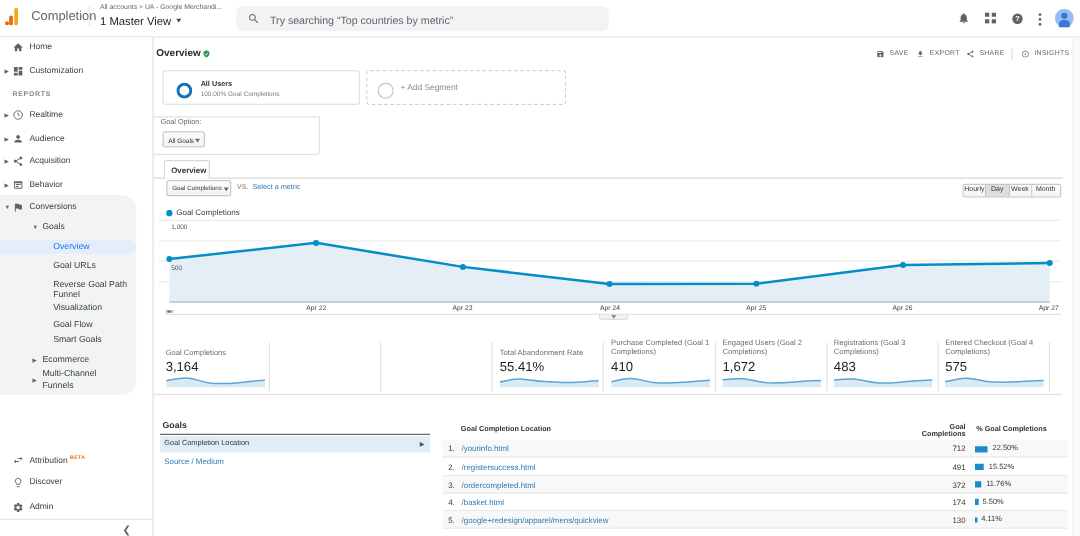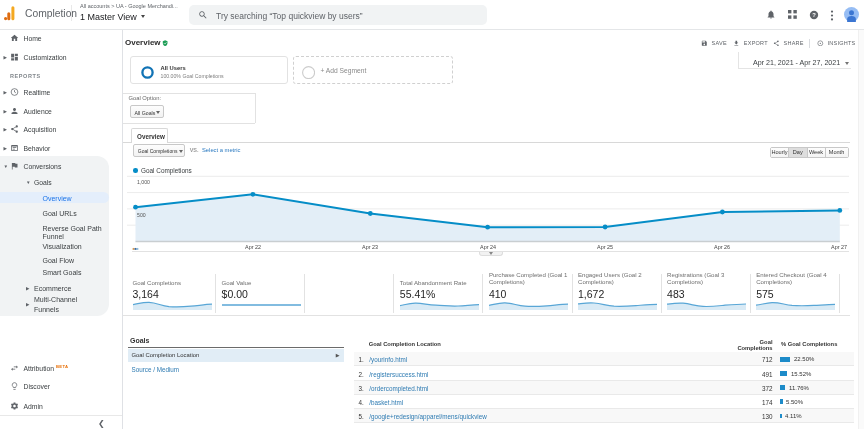--- a/index.html
+++ b/index.html
@@ -40,21 +40,21 @@
     <circle cx="1.6" cy="14.6" r="1.6" fill="#DE6C11"></circle>
   </svg>
   <div class="abs" style="left:25px;top:7.8px;font-size:10.3px;color:#5f6368">Completion</div>
   <div class="abs" style="left:70.5px;top:5px;width:1px;height:16px;background:#e8e8e8"></div>
   <div class="abs" style="left:80px;top:3.2px;font-size:5.5px;color:#5f6368">All accounts &gt; UA - Google Merchandi...</div>
   <div class="abs" style="left:80px;top:11.8px;font-size:9px;color:#202124">1 Master View <span class="caret" style="border-top-color:#444;border-left-width:2.5px;border-right-width:2.5px;border-top-width:3px;margin-left:2px;margin-bottom:2px"></span></div>
   <div class="srch">
     <svg class="abs" style="left:9px;top:5px" width="10" height="10" viewBox="0 0 24 24" fill="#5f6368">
           <path d="M15.5 14h-.79l-.28-.27C15.41 12.59 16 11.11 16 9.5 16 5.91 13.09 3 9.5 3S3 5.91 3 9.5 5.91 16 9.5 16c1.61 0 3.09-.59 4.23-1.57l.27.28v.79l5 4.99L20.49 19l-4.99-5zm-6 0C7.01 14 5 11.99 5 9.5S7.01 5 9.5 5 14 7.01 14 9.5 11.99 14 9.5 14z"></path>
         </svg>
-    <div class="abs" style="left:27px;top:6px;font-size:8.5px;color:#5f6368">Try searching “Top quickview by users”</div>
+    <div class="abs" style="left:27px;top:6px;font-size:8.5px;color:#5f6368">Try searching “Top countries by metric”</div>
   </div>
   <svg class="abs" style="left:766px;top:9px" width="10" height="11" viewBox="0 0 24 24" fill="#5f6368">
         <path d="M12 22c1.1 0 2-.9 2-2h-4c0 1.1.89 2 2 2zm6-6v-5c0-3.07-1.64-5.64-4.5-6.32V4c0-.83-.67-1.5-1.5-1.5s-1.5.67-1.5 1.5v.68C7.63 5.36 6 7.92 6 11v5l-2 2v1h16v-1l-2-2z"></path>
       </svg>
   <svg class="abs" style="left:787.5px;top:10px" width="9" height="9" viewBox="0 0 9 9" fill="#5f6368">
         <rect x="0" y="0" width="3.4" height="3.4"></rect>
         <rect x="5.4" y="0" width="3.4" height="3.4"></rect>
         <rect x="0" y="5.4" width="3.4" height="3.4"></rect>
         <rect x="5.4" y="5.4" width="3.4" height="3.4"></rect>
       </svg>
@@ -215,24 +215,20 @@
   <div class="abs" style="left:29.5px;top:8px;font-size:5.8px;font-weight:bold;color:#333">All Users</div>
   <div class="abs" style="left:29.5px;top:15.8px;font-size:5.2px;color:#7e7e7e">100.00% Goal Completions</div>
 </div>
 <div class="abs" style="left:292.8px;top:56.4px;width:160px;height:28px;border:1px dashed #d0d0d0;border-radius:3px;background:#fff">
   <svg class="abs" style="left:8.4px;top:8.2px" width="13.2" height="13.2" viewBox="0 0 13.2 13.2">
         <circle cx="6.6" cy="6.6" r="6" fill="none" stroke="#cccccc" stroke-width="1.1"></circle>
       </svg>
   <div class="abs" style="left:26.6px;top:9.4px;font-size:6.7px;color:#8a8a8a">+ Add Segment</div>
 </div>
 
-<div class="abs" style="left:738px;top:52px;width:113px;height:16.5px;border-left:1px solid #e4e4e4;border-bottom:1px solid #e4e4e4">
-  <div class="abs" style="left:14px;top:7px;font-size:7.1px;color:#3c4043;white-space:nowrap">Apr 21, 2021 - Apr 27, 2021</div>
-  <span class="caret abs" style="left:105.5px;top:10px;border-top-color:#757575;border-top-width:3px;border-left-width:2.5px;border-right-width:2.5px"></span>
-</div>
 
 <div class="line" style="left:123px;top:92.5px;width:132px;height:1px"></div>
 <div class="line" style="left:255px;top:92.5px;width:1px;height:30px"></div>
 <div class="line" style="left:123px;top:122.5px;width:132px;height:1px"></div>
 <div class="abs" style="left:128.5px;top:94.5px;font-size:5.8px;color:#666">Goal Option:</div>
 <div class="selectbox" style="left:129.5px;top:105px;width:34px;height:13px">
   <span class="abs" style="left:4px;top:3.8px;font-size:5.2px">All Goals</span>
   <span class="caret abs" style="right:2.5px;top:5px;border-top-width:3px;border-left-width:2.5px;border-right-width:2.5px"></span>
 </div>
 
@@ -290,27 +286,20 @@
 <div class="abs" style="left:478.5px;top:251.8px;width:24.5px;height:4.7px;background:#f2f2f2;border:1px solid #ddd;border-top:none;border-radius:0 0 3px 3px">
   <span class="caret abs" style="left:9px;top:.5px;border-top-width:3px;border-left-width:2.5px;border-right-width:2.5px;border-top-color:#888"></span>
 </div>
 
 <div class="card" style="left:126px">
       <div class="lb" style="top:29.1px">Goal Completions</div>
       <div class="num">3,164</div>
   <svg class="spark" width="79" height="10" viewBox="0 0 79 10">
         <path d="M0 4.6 C6 3.6 10 2.2 16 2.4 C24 2.8 28 5.8 36 6.6 C44 7.2 50 6.9 58 6.2 C66 5.5 72 4.4 79 4.2 L79 10 L0 10 Z" fill="#d9eaf5"></path>
         <path d="M0 4.6 C6 3.6 10 2.2 16 2.4 C24 2.8 28 5.8 36 6.6 C44 7.2 50 6.9 58 6.2 C66 5.5 72 4.4 79 4.2" fill="none" stroke="#58a6d6" stroke-width="1.2"></path>
-      </svg>
-</div>
-<div class="card" style="left:215.1px">
-      <div class="lb" style="top:29.1px">Goal Value</div>
-      <div class="num">$0.00</div>
-  <svg class="spark" width="79" height="10" viewBox="0 0 79 10">
-        <path d="M0 5 L79 5" fill="none" stroke="#58a6d6" stroke-width="1.5"></path>
       </svg>
 </div>
 <div class="card" style="left:393.3px">
       <div class="lb" style="top:29.1px">Total Abandonment Rate</div>
       <div class="num">55.41%</div>
   <svg class="spark" width="79" height="10" viewBox="0 0 79 10">
         <path d="M0 5.6 C6 4.4 10 3 16 3.2 C24 3.6 28 5 36 5.2 C44 5.4 50 6.4 58 6 C66 5.6 72 4.8 79 4.6 L79 10 L0 10 Z" fill="#d9eaf5"></path>
         <path d="M0 5.6 C6 4.4 10 3 16 3.2 C24 3.6 28 5 36 5.2 C44 5.4 50 6.4 58 6 C66 5.6 72 4.8 79 4.6" fill="none" stroke="#58a6d6" stroke-width="1.2"></path>
       </svg>
 </div>

